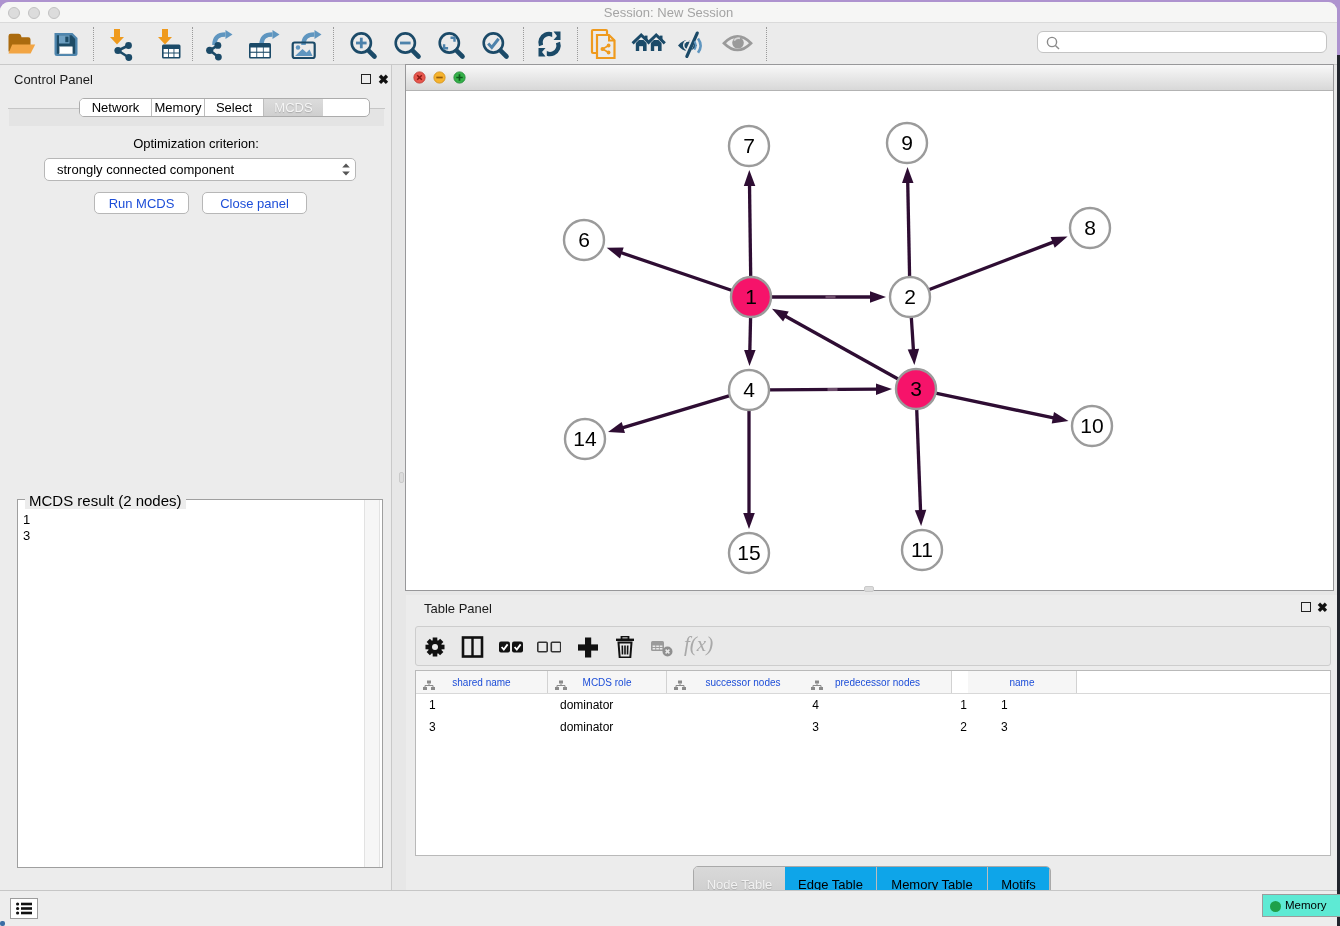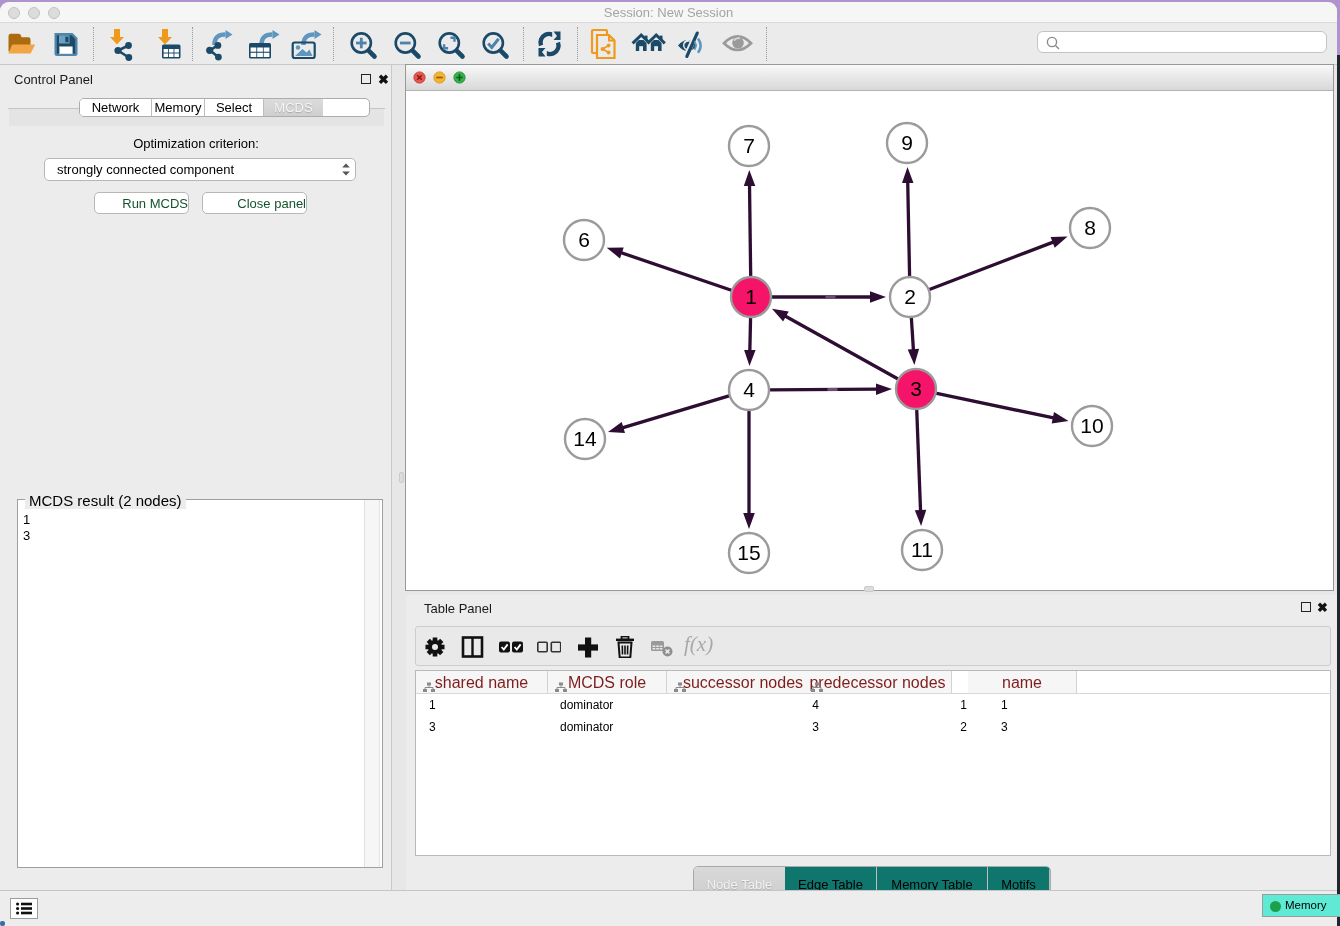--- a/index.html
+++ b/index.html
@@ -13,32 +13,32 @@
 #searchbox{left:1037px;top:31px;width:290px;height:22px;background:#fff;border:1px solid #c4c4c4;border-radius:6px}
 #cpanel{left:0;top:65px;width:392px;height:825px;background:#ececec;border-right:1px solid #c9c9c9}
 .ptitle{font-size:13px;color:#1a1a1a}
 .wctrl-sq{width:10px;height:10px;border:1.5px solid #222}
 .wctrl-x{font-size:13px;font-weight:bold;color:#111;line-height:12px}
 
 .tabgrp{display:flex;border:1px solid #acacac;border-radius:5px;overflow:hidden;background:#fff}
 .tab{font-size:13px;color:#000;text-align:center;background:#fff;border-right:1px solid #bdbdbd;display:flex;align-items:center;justify-content:center}
 .tab.sel{background:linear-gradient(#dcdcdc,#cfcfcf);color:#f5f5f5;border-right:none;text-shadow:0 1px 1px #aaa}
 select.mac{appearance:none;-webkit-appearance:none;background:#fff;border:1px solid #b7b7b7;border-radius:5px;font-size:13px;color:#000;padding-left:12px;font-family:"Liberation Sans",sans-serif}
-.btn{background:#fff;border:1px solid #b7b7b7;border-radius:5px;font-size:13px;color:#14532d;text-align:right}
+.btn{background:#fff;border:1px solid #b7b7b7;border-radius:5px;font-size:13px;color:#1d4ed8;text-align:center}
 #fieldset{left:17px;top:499px;width:366px;height:369px;border:1px solid #9f9f9f;background:#fff}
 #fslabel{left:25px;top:492px;background:#ececec;padding:0 4px;font-size:15px;color:#000}
 #netwin{left:405px;top:64px;width:929px;height:527px;background:#fff;border:1px solid #98989a}
 #nettb{left:0;top:0;width:927px;height:26px;background:linear-gradient(#f8f8f8,#d8d8d8);border-bottom:1px solid #b3b3b3}
 #tpanel{left:406px;top:595px;width:931px;height:295px;background:#ececec}
 #ttoolbar{left:9px;top:31px;width:916px;height:40px;background:#e9e9e9;border:1px solid #cdcdcd;border-radius:3px}
 #ttable{left:9px;top:75px;width:916px;height:186px;background:#fff;border:1px solid #b9b9b9}
-.th{position:absolute;top:0;height:22px;border-right:1px solid #d2d2d2;background:#f6f6f6;font-size:16px;color:#7f1d1d;text-align:center;line-height:24px}
+.th{position:absolute;top:0;height:22px;border-right:1px solid #d2d2d2;background:#f6f6f6;font-size:10px;color:#1d4ed8;text-align:center;line-height:24px}
 .td{position:absolute;font-size:12px;color:#000;height:22px;line-height:22px}
 .btabs{position:absolute;display:flex;border:1px solid #a9a9a9;border-radius:5px;overflow:hidden}
-.btab{font-size:13px;background:#0f766e;color:#000;border-right:1px solid #bdbdbd;display:flex;align-items:center;justify-content:center}
+.btab{font-size:13px;background:#0ea5e9;color:#000;border-right:1px solid #bdbdbd;display:flex;align-items:center;justify-content:center}
 .btab.sel{background:linear-gradient(#d9d9d9,#cccccc);color:#f2f2f2;text-shadow:0 1px 1px #aaa;border-right:none}
 #statusbar{left:0;top:890px;width:1337px;height:36px;background:#ededed;border-top:1px solid #c6c6c6}
 </style></head>
 <body>
 <div id="purple" class="abs"></div>
 <div id="win" class="abs"></div>
 <div id="titlebar" class="abs"></div>
 <div class="abs tl" style="left:8px"></div>
 <div class="abs tl" style="left:28px"></div>
 <div class="abs tl" style="left:48px"></div>

